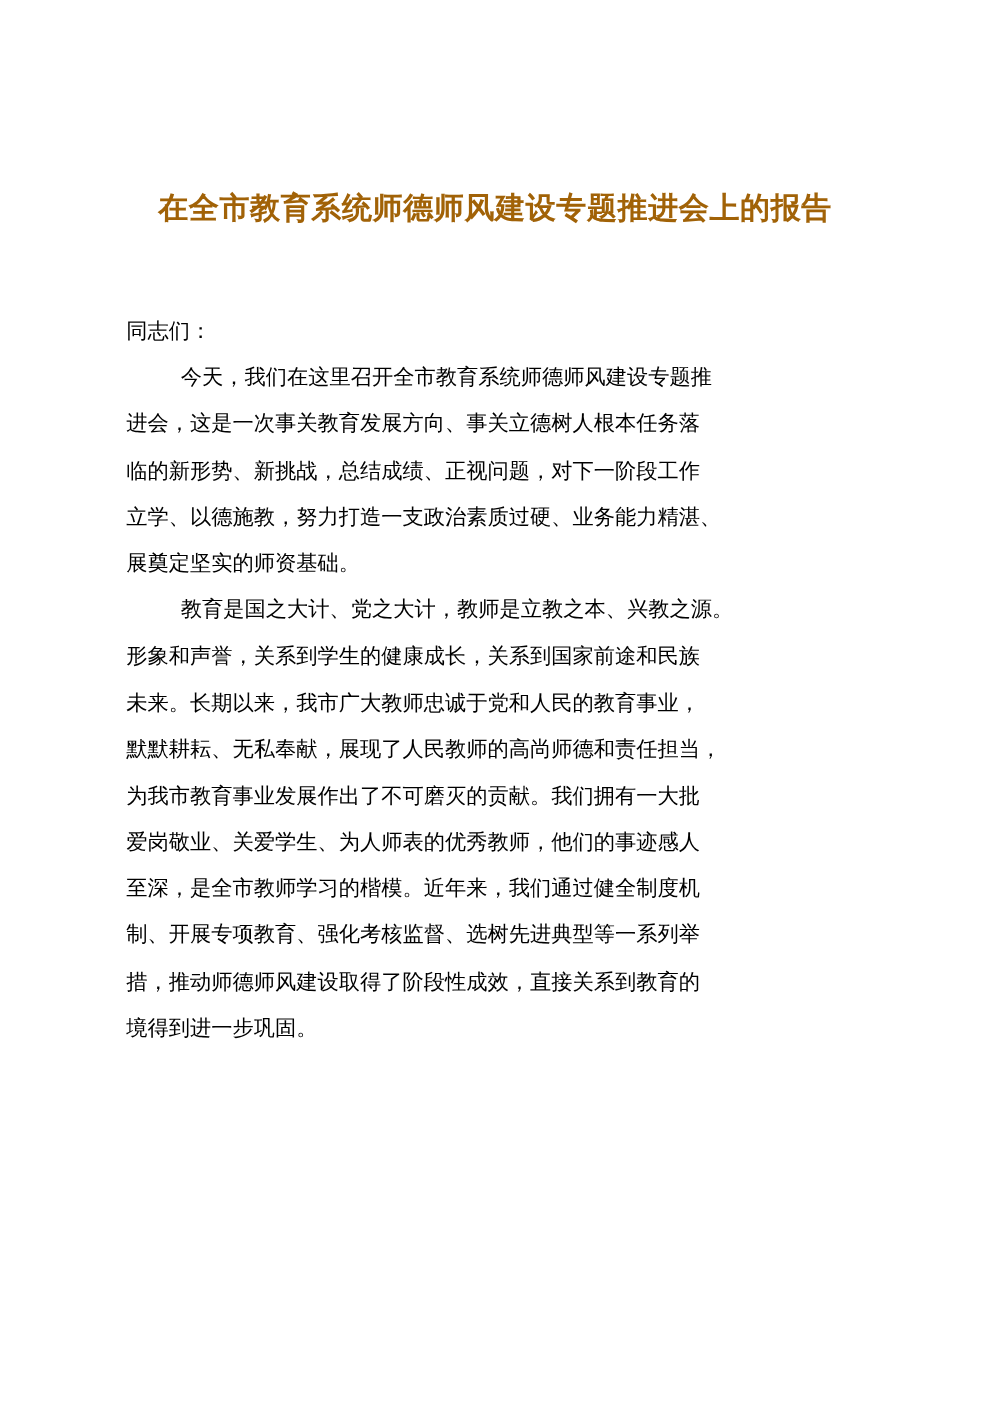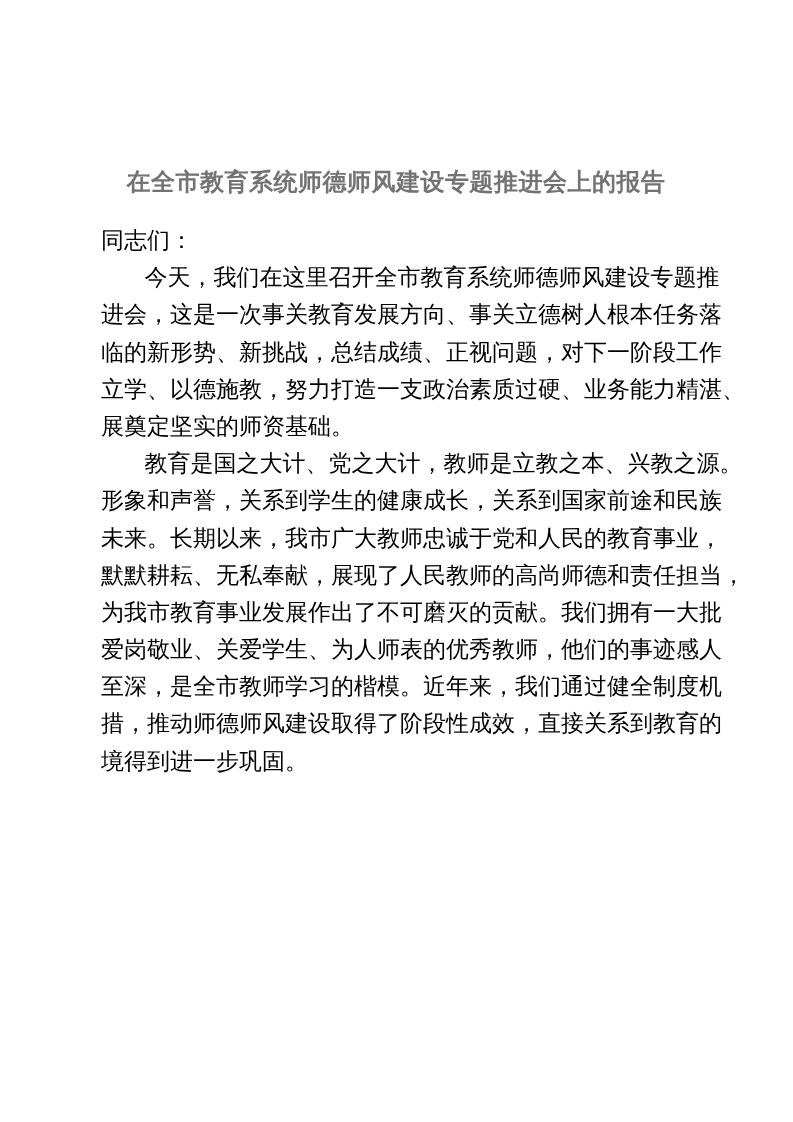--- a/index.html
+++ b/index.html
@@ -12,32 +12,32 @@
     width: 793px;
     height: 1122px;
     box-sizing: border-box;
     background: #ffffff;
     color: #000000;
     padding: 150px 102px 0 101px;
     overflow: hidden;
     font-family: "DejaVu Serif", serif;
   }
   .doc-title {
-    margin: 16px;
-    font-family: Liberation Serif, serif;
+    margin: 0;
+    font-family: Liberation Sans, sans-serif;
     font-weight: bold;
     font-size: 24px;
     line-height: 33px;
     text-align: center;
     letter-spacing: 0.5px;
-    color: #737373;
+    color: #a16207;
   }
   .doc-body {
-    margin-top: 23px;
-    font-size: 23px;
+    margin-top: 64px;
+    font-size: 17px;
     line-height: 37.2px;
     color: #000000;
   }
   .para {
     margin: 0;
     padding: 0;
   }
   .line {
     white-space: nowrap;
     height: 37.2px;
@@ -62,17 +62,18 @@
         <div class="line">展奠定坚实的师资基础。</div>
       </div>
       <div class="para">
         <div class="line indent">教育是国之大计、党之大计，教师是立教之本、兴教之源。</div>
         <div class="line">形象和声誉，关系到学生的健康成长，关系到国家前途和民族</div>
         <div class="line">未来。长期以来，我市广大教师忠诚于党和人民的教育事业，</div>
         <div class="line">默默耕耘、无私奉献，展现了人民教师的高尚师德和责任担当，</div>
         <div class="line">为我市教育事业发展作出了不可磨灭的贡献。我们拥有一大批</div>
         <div class="line">爱岗敬业、关爱学生、为人师表的优秀教师，他们的事迹感人</div>
         <div class="line">至深，是全市教师学习的楷模。近年来，我们通过健全制度机</div>
+        <div class="line">制、开展专项教育、强化考核监督、选树先进典型等一系列举</div>
         <div class="line">措，推动师德师风建设取得了阶段性成效，直接关系到教育的</div>
         <div class="line">境得到进一步巩固。</div>
       </div>
     </div>
 </div>
 
 </body></html>

